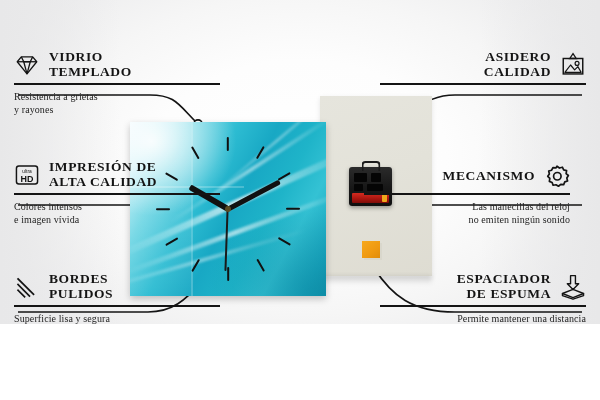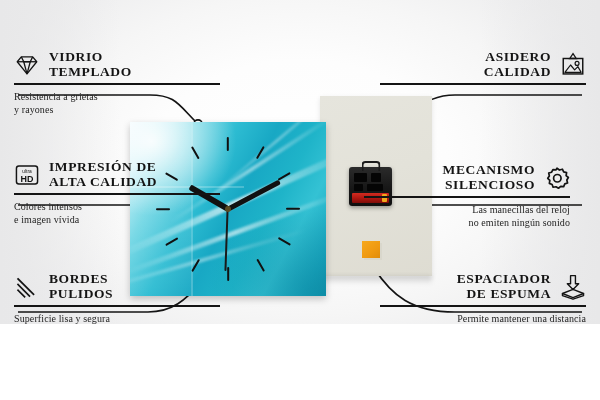--- a/index.html
+++ b/index.html
@@ -307,21 +307,20 @@
         <g fill="none" stroke="#141414" stroke-width="2.1" stroke-linejoin="round">
           <path d="M16 4 L19 6.2 L22.6 5.2 L24.2 8.5 L27.8 9.4 L27.2 13 L30 15.4 L28.1 18.5
                    L29 22.1 L25.6 23.2 L24.2 26.6 L20.6 26.2 L17.8 28.6 L14.8 26.8 L11.2 27.4
                    L10 24 L6.6 22.6 L7.2 19 L4.6 16.4 L6.6 13.5 L5.8 9.9 L9.4 8.9 L11 5.6
                    L14.6 6.1 Z"></path>
           <circle cx="16.4" cy="16.3" r="4.6"></circle>
         </g>
       </svg>
       <div class="titles">
         <span class="t1">MECANISMO</span>
-        <span class="t2">SILENCIOSO</span>
       </div>
     </div>
     <div class="rule"></div>
     <div class="desc">
       <div>Las manecillas del reloj</div>
       <div>no emiten ningún sonido</div>
     </div>
   </div>
 
   <div class="feat right" id="f-espaciador">

